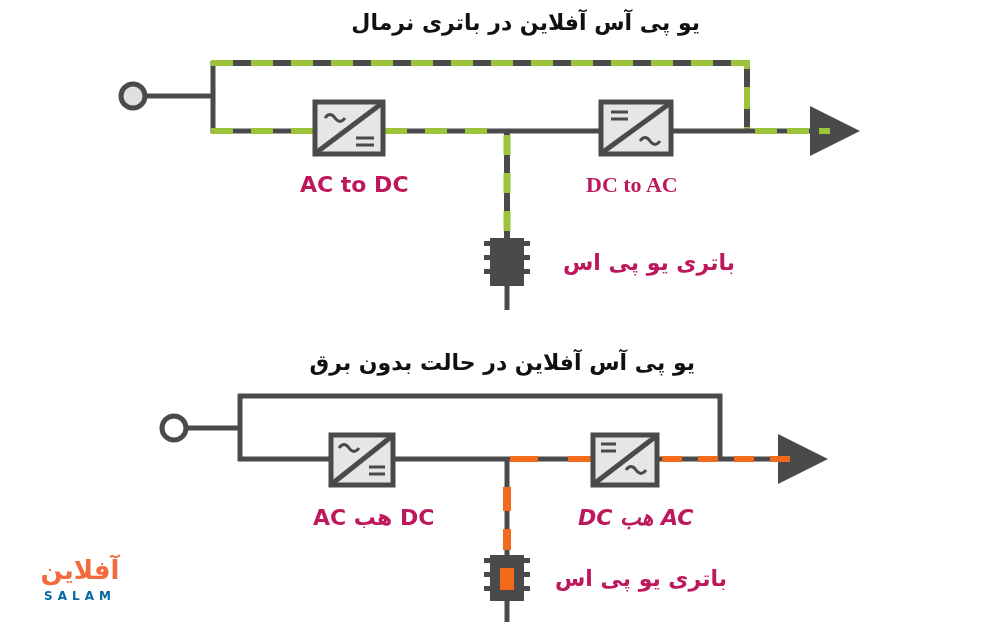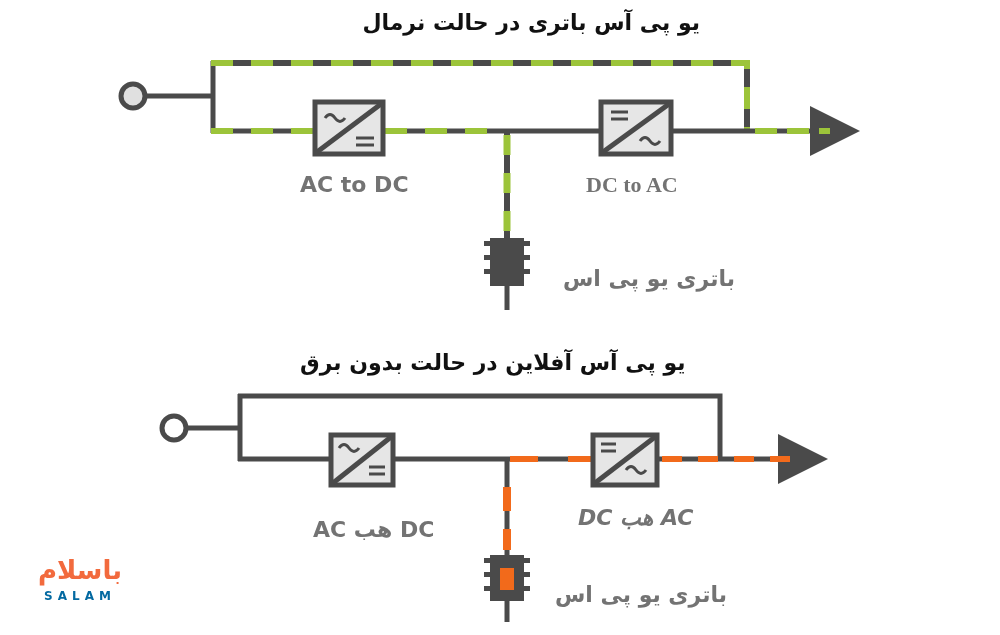--- a/index.html
+++ b/index.html
@@ -1,20 +1,20 @@
 <!DOCTYPE html>
 <html><head>
 <meta charset="utf-8">
 <style>
   html, body { margin:0; padding:0; background:#ffffff; }
   body { width:1000px; height:635px; position:relative; overflow:hidden; font-family:"DejaVu Sans", sans-serif; }
   svg { position:absolute; left:0; top:0; }
   .title { position:absolute; font-family:"DejaVu Sans", sans-serif; font-weight:bold; font-size:22px; color:#111; direction:rtl; white-space:nowrap; }
-  .label { position:absolute; font-family:"DejaVu Sans", sans-serif; font-weight:bold; font-size:22px; color:#737373; white-space:nowrap; }
-  .rtl { direction:rtl;margin-top:16px; }
+  .label { position:absolute; font-family:"DejaVu Sans", sans-serif; font-weight:bold; font-size:22px; color:#be185d; white-space:nowrap; }
+  .rtl { direction:rtl; }
   .logo { position:absolute; left:30px; top:555px; width:100px; height:60px; }
   .logo-fa { position:absolute; left:0; top:0; width:100px; text-align:center; color:#f26a3d; font-weight:bold; font-size:26px; direction:rtl; }
   .logo-en { position:absolute; left:10px; top:34px; width:80px; text-align:center; color:#0369a1; font-size:12px; letter-spacing:5px; font-weight:bold; }
 </style>
 </head>
 <body>
 
 <svg width="1000" height="635" viewBox="0 0 1000 635">
   <defs>
     <marker id="arrowG" markerWidth="10" markerHeight="10" refX="8" refY="5" orient="auto">
@@ -97,26 +97,26 @@
     <g>
       <rect x="490" y="555" width="34" height="46" fill="#4a4a4a"></rect>
       <rect x="484" y="558" width="46" height="5" fill="#4a4a4a"></rect>
       <rect x="484" y="572" width="46" height="5" fill="#4a4a4a"></rect>
       <rect x="484" y="586" width="46" height="5" fill="#4a4a4a"></rect>
       <rect x="500" y="568" width="14" height="22" fill="#f26a1b"></rect>
     </g>
   </g>
 </svg>
 
-<div class="title" style="left:310px; top:10px; width:390px; text-align:right;">یو پی آس باتری در حالت نرمال</div>
+<div class="title" style="left:310px; top:10px; width:390px; text-align:right;">یو پی آس آفلاین در باتری نرمال</div>
 <div class="label" style="left:300px; top:172px;">AC to DC</div>
 <div class="label" style="left:586px; top:172px;font-family:Liberation Serif, serif;">DC to AC</div>
 <div class="label rtl" style="left:555px; top:250px; width:180px; text-align:right;">باتری یو پی اس</div>
 
-<div class="title" style="left:300px; top:350px; width:395px; text-align:left;">یو پی آس آفلاین در حالت بدون برق</div>
-<div class="label" style="left:313px; top:505px; direction:ltr; unicode-bidi:bidi-override;margin-top:12px;">AC به DC</div>
+<div class="title" style="left:300px; top:350px; width:395px; text-align:right;">یو پی آس آفلاین در حالت بدون برق</div>
+<div class="label" style="left:313px; top:505px; direction:ltr; unicode-bidi:bidi-override;">AC به DC</div>
 <div class="label" style="left:578px; top:505px; direction:ltr; unicode-bidi:bidi-override;font-style:italic;">DC به AC</div>
 <div class="label rtl" style="left:547px; top:566px; width:180px; text-align:right;">باتری یو پی اس</div>
 
 <div class="logo">
-  <div class="logo-fa">باسلام</div>
+  <div class="logo-fa">آفلاین</div>
   <div class="logo-en">SALAM</div>
 </div>
 
 </body></html>

